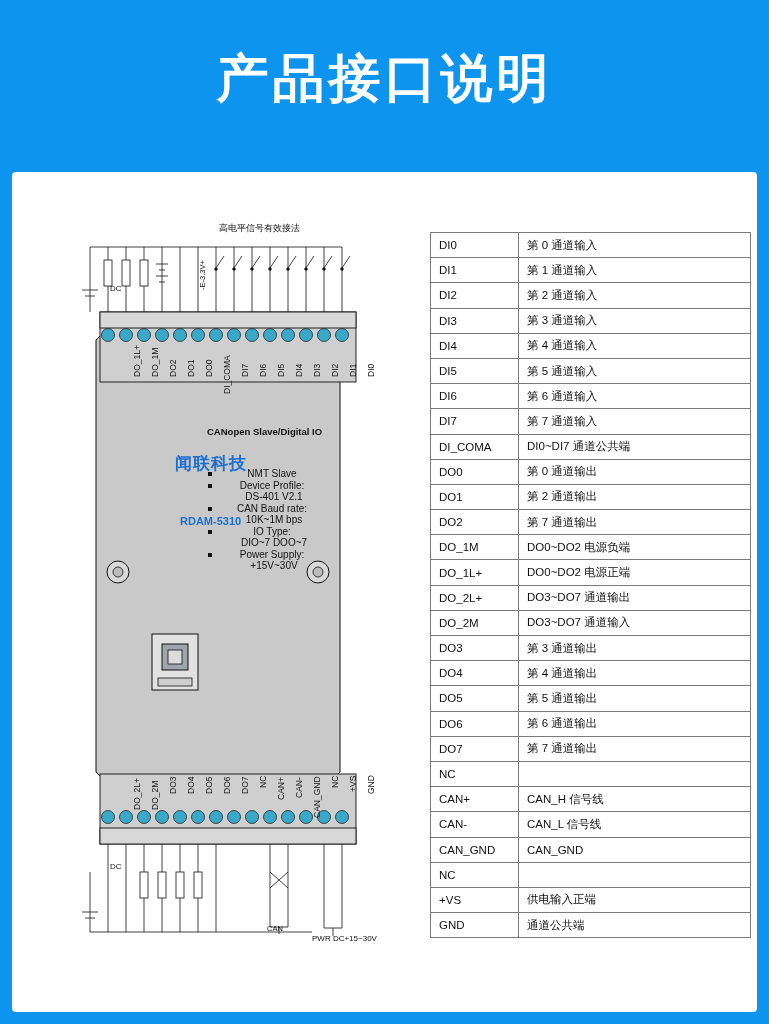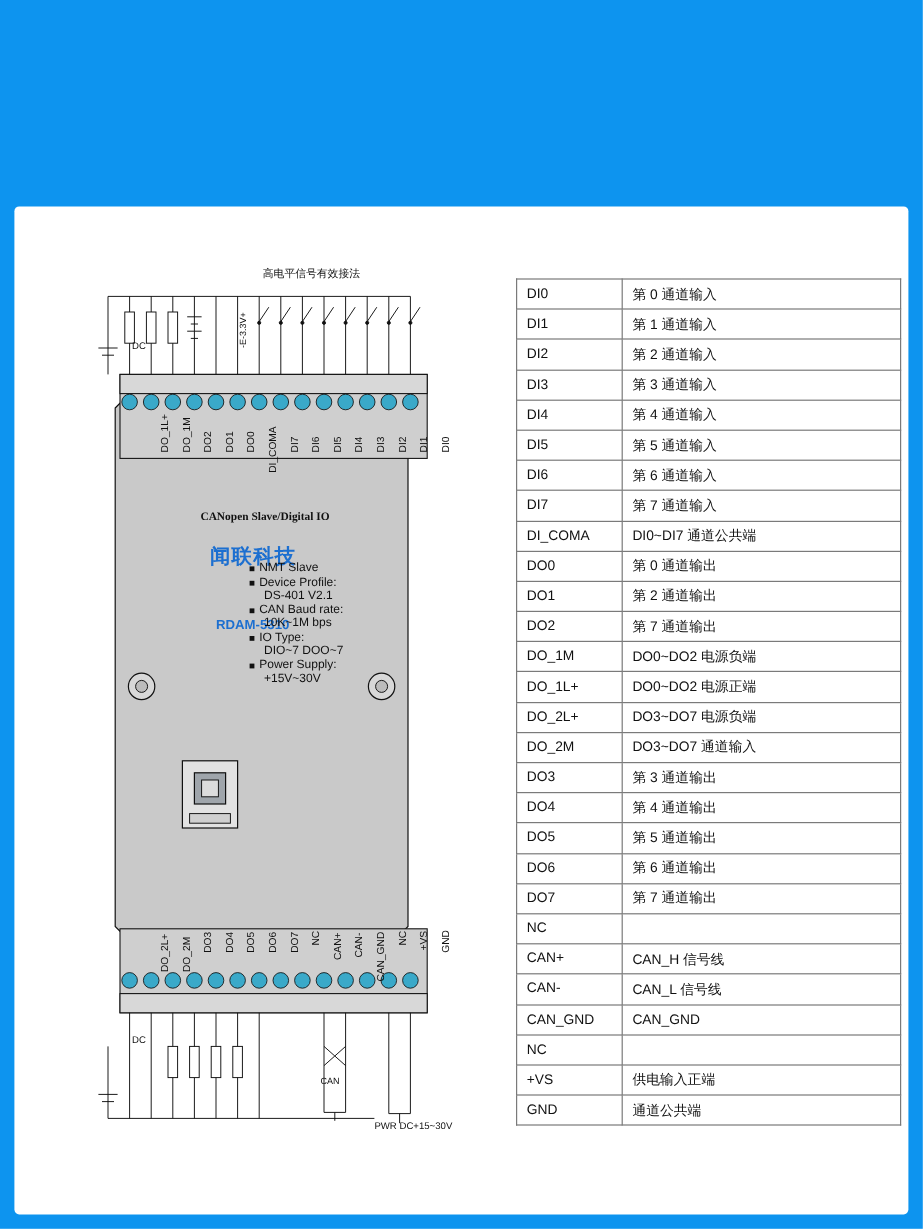--- a/index.html
+++ b/index.html
@@ -24,21 +24,21 @@
 
   .card {
     position: absolute;
     left: 12px; top: 172px;
     width: 745px; height: 840px;
     background: #ffffff;
     border-radius: 4px;
   }
 
   
-  .diagram { position: absolute; left: 0; top: 0; width: 420px; height: 840px; }
+  .diagram { position: absolute; left: 0; top: 0; width: 420px; height: 840px; text-align: center; }
   .diagram svg { position:absolute; left:0; top:0; }
 
   .dlabel {
     position: absolute;
     font-size: 8.5px;
     color: #111;
     font-family: "Liberation Sans", sans-serif;
     white-space: nowrap;
   }
   .vert {
@@ -59,21 +59,22 @@
     color:#1c6fd0;
     font-weight:bold;
     font-size:11px;
     font-family:"Liberation Sans", sans-serif;
   }
   .devtitle {
     position:absolute;
     color:#111;
     font-size:9.5px;
     font-weight:bold;
-    font-family:Liberation Serif, serif;
+    font-family:Liberation Sans, sans-serif;
+    margin-left:40px;
   }
   .speclist {
     position:absolute;
     left:196px; top:296px;
     width:120px;
     font-size:10px;
     line-height:11.5px;
     color:#111;
   }
   .speclist div.bul { position:relative; padding-left:8px; }
@@ -110,20 +111,21 @@
     vertical-align: middle;
   }
   table.pinout td.c1 { width: 88px; }
   table.pinout td.c2 { width: 232px; }
 </style>
 </head>
 <body>
 
 <div class="page">
 
+  <div class="title">产品接口说明</div>
 
   <div class="card">
 
     <div class="diagram">
 
       <svg width="420" height="840" viewBox="0 0 420 840">
         <g stroke="#111" stroke-width="0.8" fill="none">
 
           <line x1="78" y1="75" x2="330" y2="75"></line>
 
@@ -299,21 +301,21 @@
       <div class="dlabel vert" style="left:228px; top:622px;">DO7</div>
       <div class="dlabel vert" style="left:246px; top:616px;">NC</div>
       <div class="dlabel vert" style="left:264px; top:628px;">CAN+</div>
       <div class="dlabel vert" style="left:282px; top:626px;">CAN-</div>
       <div class="dlabel vert" style="left:300px; top:646px;">CAN_GND</div>
       <div class="dlabel vert" style="left:318px; top:616px;">NC</div>
       <div class="dlabel vert" style="left:336px; top:620px;">+VS</div>
       <div class="dlabel vert" style="left:354px; top:622px;">GND</div>
 
       <div class="toplabel" style="left:98px; top:690px; font-size:8px;">DC</div>
-      <div class="dlabel" style="left:255px; top:724px; font-size:7.5px;">CAN</div>
+      <div class="dlabel" style="left:255px; top:752px; font-size:7.5px;">CAN</div>
       <div class="dlabel" style="left:300px; top:762px; font-size:8px;">PWR DC+15~30V</div>
     </div>
 
     <div class="tablewrap">
       <table class="pinout">
         <tbody>
           <tr>
               <td class="c1">DI0</td>
               <td class="c2">第 0 通道输入</td>
             </tr>
@@ -364,21 +366,21 @@
           <tr>
               <td class="c1">DO_1M</td>
               <td class="c2">DO0~DO2 电源负端</td>
             </tr>
           <tr>
               <td class="c1">DO_1L+</td>
               <td class="c2">DO0~DO2 电源正端</td>
             </tr>
           <tr>
               <td class="c1">DO_2L+</td>
-              <td class="c2">DO3~DO7 电源负端</td>
+              <td class="c2">DO3~DO7 通道输出</td>
             </tr>
           <tr>
               <td class="c1">DO_2M</td>
               <td class="c2">DO3~DO7 通道输入</td>
             </tr>
           <tr>
               <td class="c1">DO3</td>
               <td class="c2">第 3 通道输出</td>
             </tr>
           <tr>

